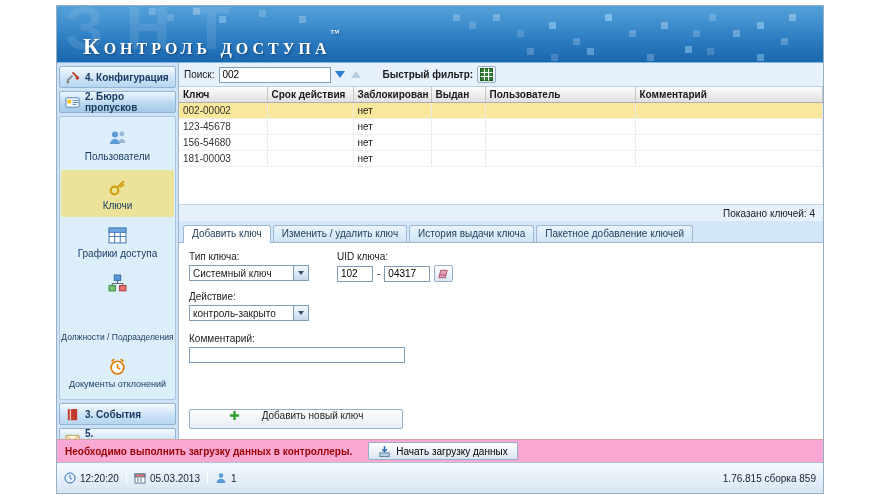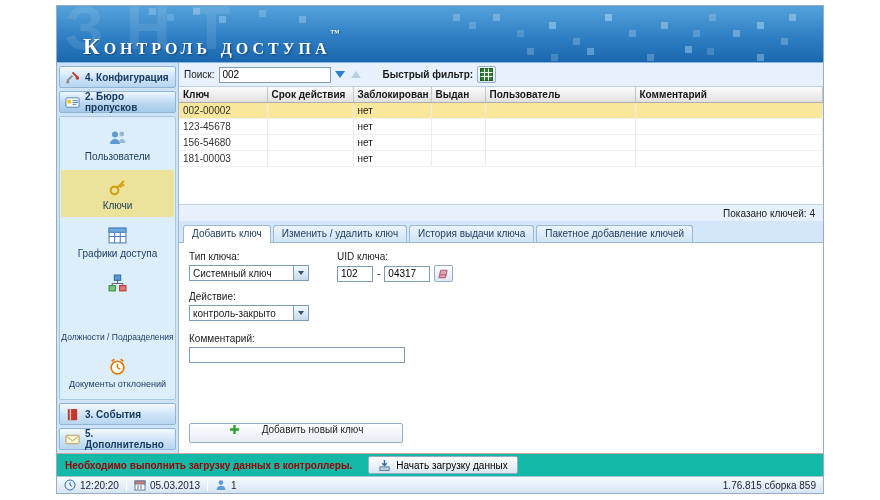--- a/index.html
+++ b/index.html
@@ -98,29 +98,29 @@
   .frow { display:flex; gap:28px; }
   .flabel { margin-bottom:3px; }
   .uidrow { display:flex; align-items:center; gap:4px; }
   .mt8 { margin-top:9px; } .mt10 { margin-top:12px; }
   .addbtn { margin-top:auto; margin-bottom:2px; width:214px; height:20px; border:1px solid #93aec6;
             border-radius:2px; background:linear-gradient(#fefefe,#e6edf4); display:flex;
             align-items:flex-start; justify-content:center; gap:22px; font-size:10px;
             font-family:"Liberation Sans",sans-serif; cursor:pointer; color:#222; }
 
   
-  .warning { height:23px; flex:none; background:#14b8a6; border-top:1px solid #d8a0a0;
+  .warning { height:23px; flex:none; background:#f9a8d4; border-top:1px solid #d8a0a0;
              display:flex; align-items:center; gap:16px; padding:0 8px; }
   .warning-text { color:#9c0000; font-weight:bold; }
   .warnbtn { height:18px; padding:0 9px; display:flex; align-items:center; gap:5px;
              background:linear-gradient(#ffffff,#d9e5f1); border:1px solid #93aec6;
              border-radius:2px; font-size:10px; font-family:"Liberation Sans",sans-serif; cursor:pointer; }
 
   
-  .statusbar { height:17px; flex:none; background:linear-gradient(#f5fafe,#d6e5f3);
+  .statusbar { height:31px; flex:none; background:linear-gradient(#f5fafe,#d6e5f3);
                border-top:1px solid #aac4da; display:flex; align-items:center; gap:7px;
                padding:0 7px; color:#223; }
   .sep { width:1px; height:11px; background:#b3c6d6; border-right:1px solid #fff; }
   .version { margin-left:auto; }
   .sitem { display:flex; align-items:center; gap:4px; }
 </style>
 </head>
 <body>
 
 <div class="app">

